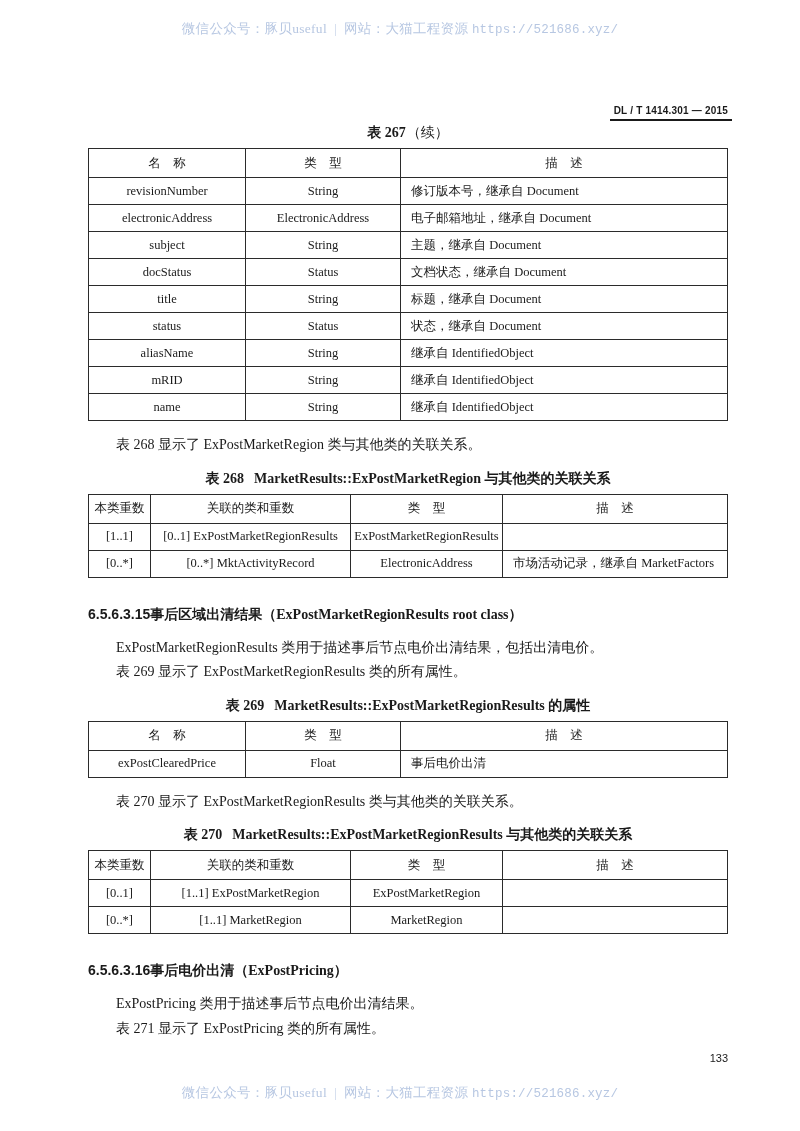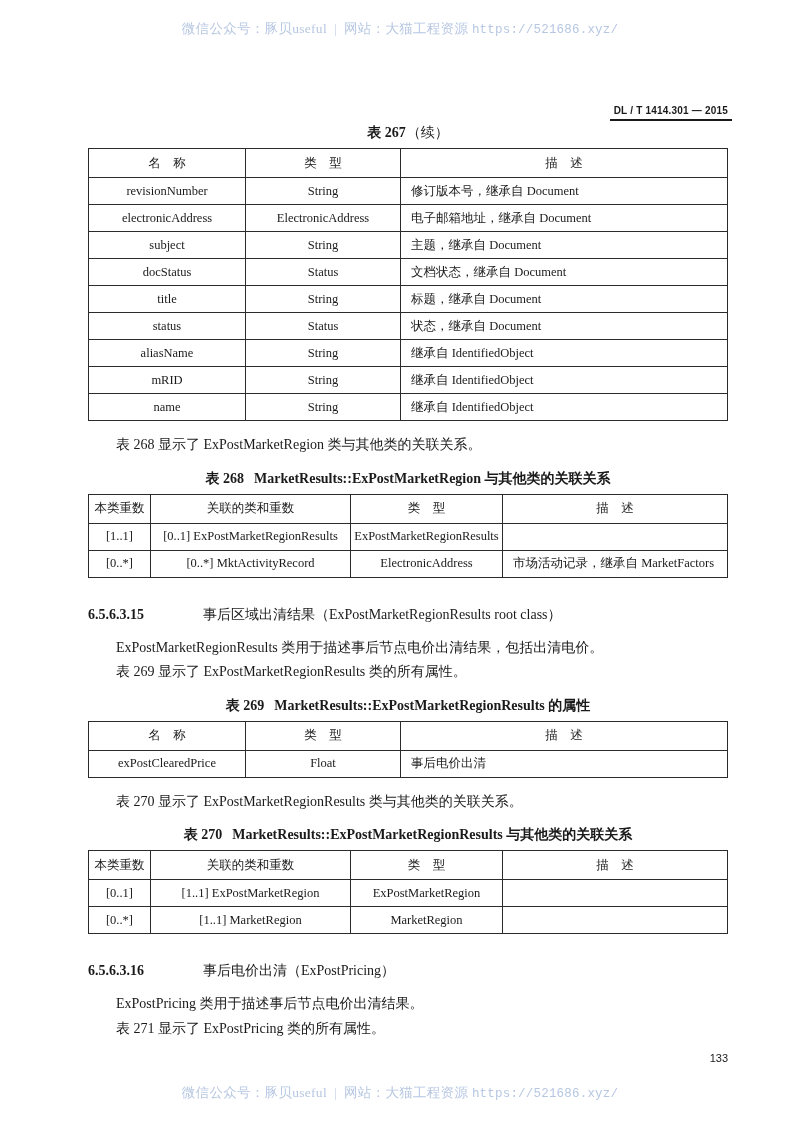--- a/index.html
+++ b/index.html
@@ -146,28 +146,26 @@
 
   
   .sec-heading {
     font-size: 14px;
     font-weight: bold;
     font-family: "Liberation Sans", "DejaVu Sans", sans-serif;
     margin: 0;
     white-space: nowrap;
   }
   .sec-heading .sec-num {
-    font-family: Liberation Serif, serif;
+    font-family: Liberation Sans, sans-serif;
     font-weight: bold;
   }
   .sec-heading .sec-title {
-    padding-left: 14px;
     font-family: "Liberation Serif", "DejaVu Serif", serif;
-    font-weight: normal;
-    margin-left: 45px;
+    font-weight: bold;
   }
 
   
   .page-number {
     position: absolute;
     right: 72px;
     top: 1052px;
     font-size: 11px;
     font-family: "Liberation Sans", "DejaVu Sans", sans-serif;
   }

